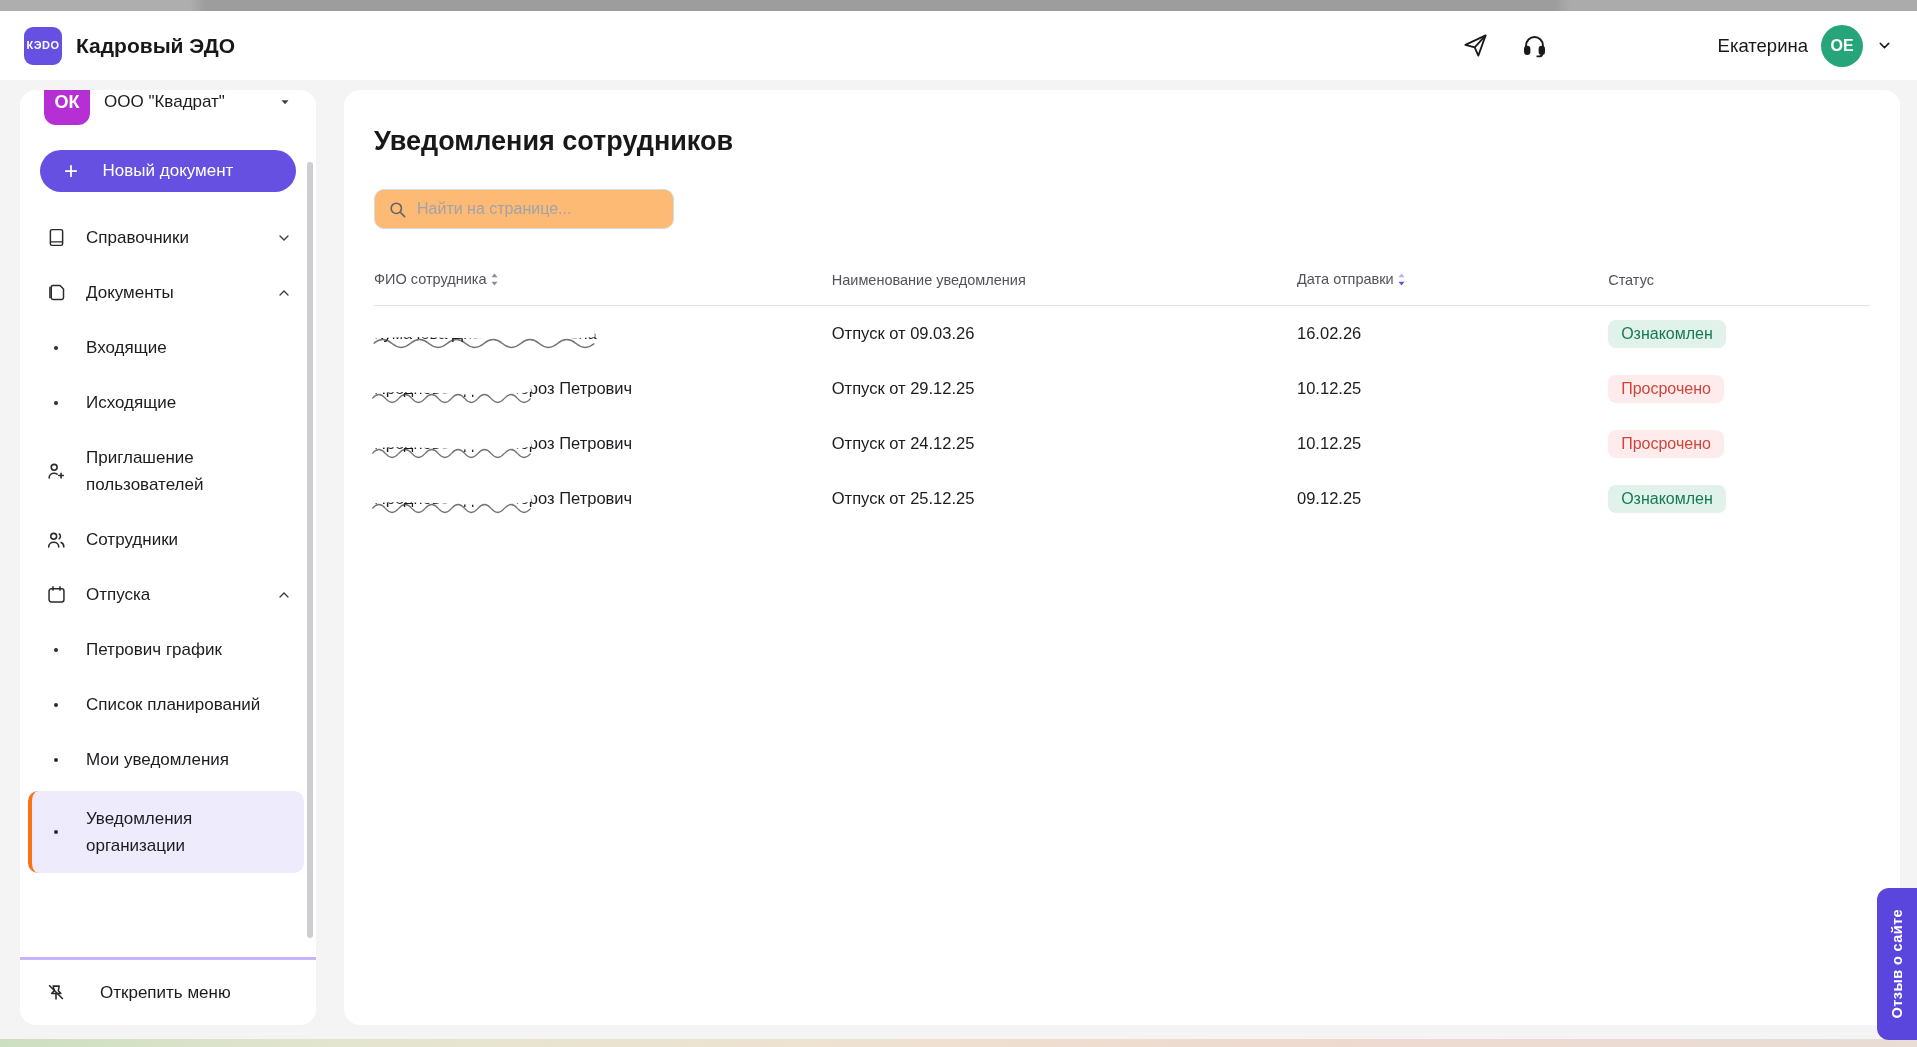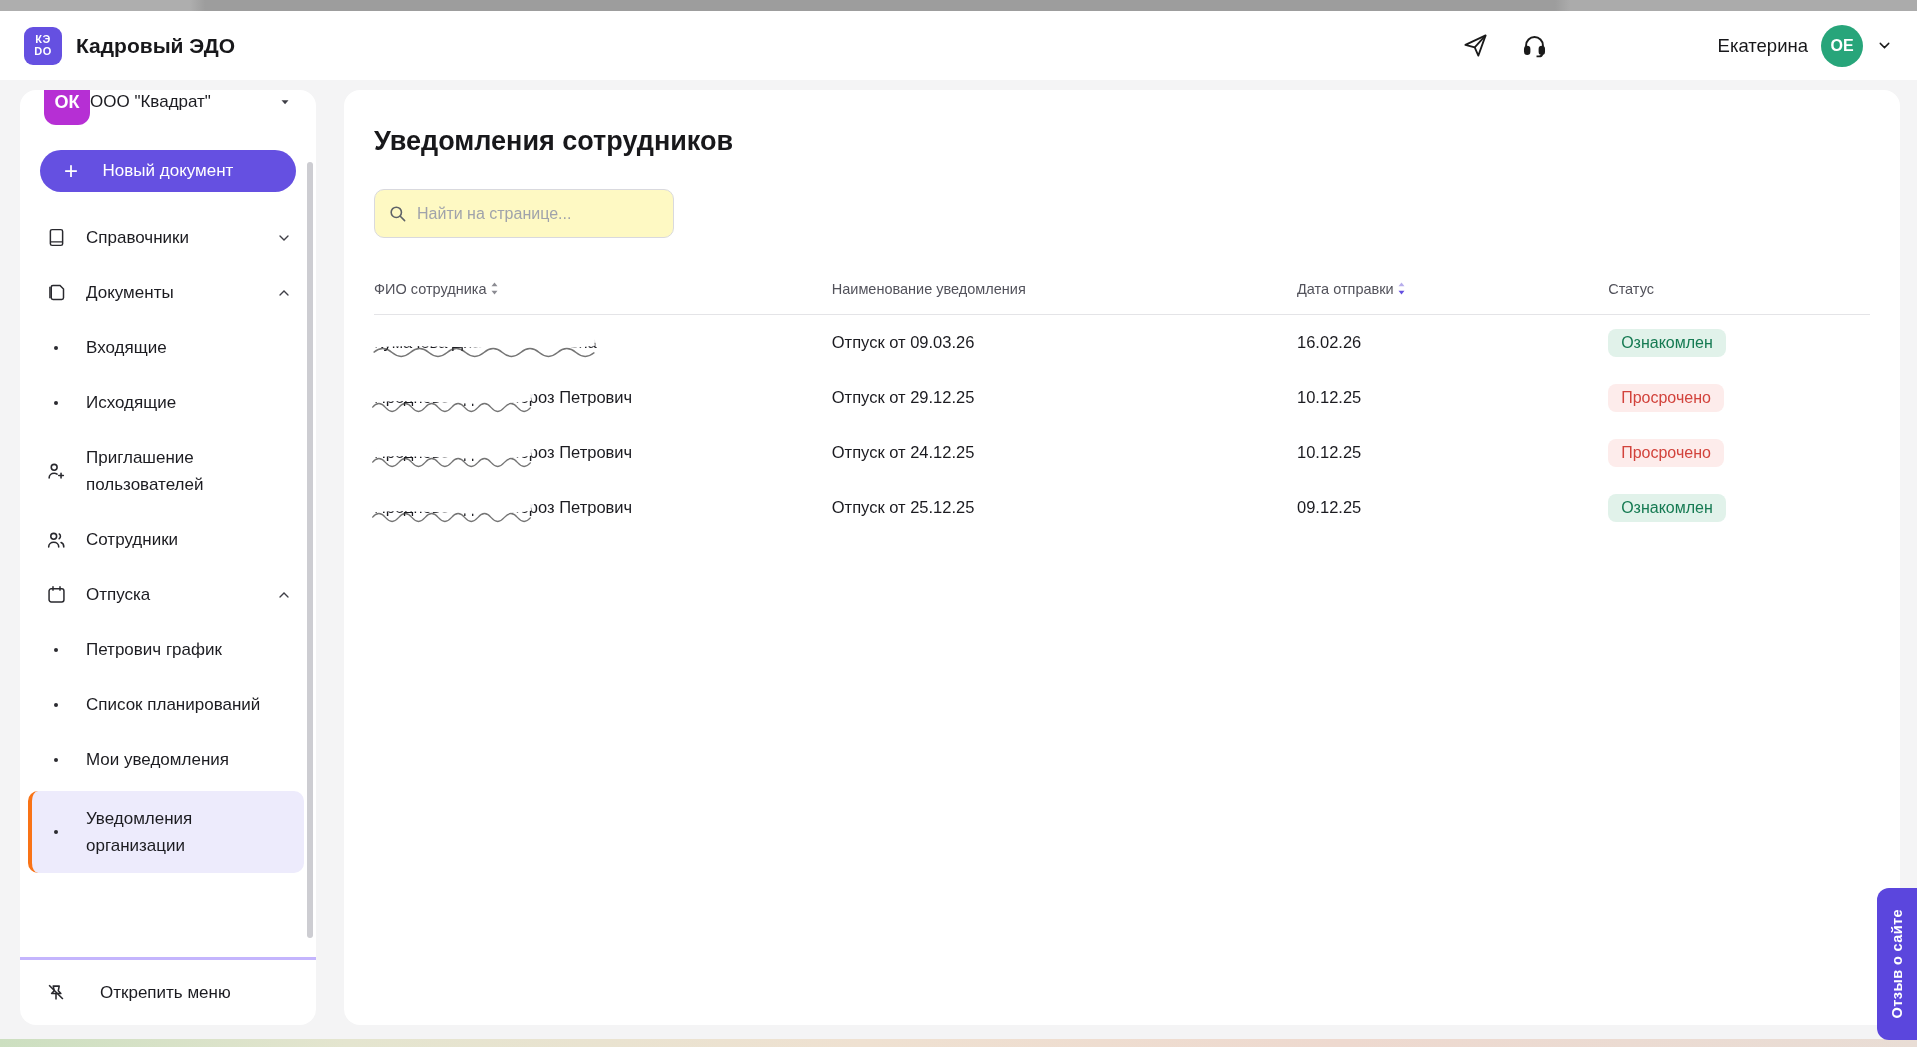--- a/index.html
+++ b/index.html
@@ -16,38 +16,38 @@
     position:absolute; top:0; left:0; width:100%; height:11px;
     background: linear-gradient(90deg,#aeaeae 0,#aeaeae 190px,#9d9d9d 205px,#9d9d9d 1555px,#ababab 1570px,#ababab 100%);
   }
   
   header {
     position:absolute; top:11px; left:0; width:100%; height:69px;
     background:#fff; display:flex; align-items:center; padding:0 24px;
   }
   .logo-box {
     width:38px; height:38px; border-radius:9px; background:#6550e1;
-    color:#fff; display:flex; flex-direction:column; align-items:center; justify-content:center;
+    color:#fff; display:flex; flex-direction:row; align-items:center; justify-content:center;
     font-size:11px; font-weight:700; line-height:11.5px; letter-spacing:.5px;
   }
   .app-title { margin-left:14px; font-size:21px; font-weight:700; color:#18181b; }
   .header-icons { position:absolute; left:1462px; display:flex; align-items:center; gap:32px; }
   .icon-btn { background:none; border:none; cursor:pointer; color:#1a1a1a; display:flex; align-items:center; }
   .user-group { margin-left:auto; display:flex; align-items:center; gap:13px; cursor:pointer; }
   .user-name { font-size:18.5px; color:#18181b; }
   .user-avatar {
     width:42px; height:42px; border-radius:50%; background:#27a57a; color:#fff;
     display:flex; align-items:center; justify-content:center; font-size:16px; font-weight:700;
   }
   
   .workspace { position:absolute; top:90px; left:20px; right:17px; bottom:22px; display:flex; gap:28px; }
   .card { background:#fff; border-radius:16px; }
   
   .sidebar { width:296px; flex-shrink:0; position:relative; overflow:hidden; display:flex; flex-direction:column; }
-  .company-row { display:flex; align-items:center; padding:0 24px; height:56px; margin-top:-16px; flex-shrink:0; cursor:pointer; }
+  .company-row { display:flex; align-items:center; gap:14px; padding:0 24px; height:56px; margin-top:-16px; flex-shrink:0; cursor:pointer; }
   .company-avatar {
     width:46px; height:46px; border-radius:12px; background:#b62fd4; color:#fff;
     display:flex; align-items:center; justify-content:center; font-size:18px; font-weight:700; flex-shrink:0;
   }
   .company-name { font-size:17px; color:#1c1c21; white-space:nowrap; }
   .company-row .chev { margin-left:auto; color:#3f3f46; }
   .new-doc-btn {
     position:relative; margin:20px 20px 8px; height:42px; border:none; border-radius:21px;
     background:#6550e1; color:#fff; font-size:17px; font-family:inherit; cursor:pointer;
     display:flex; align-items:center; justify-content:center; flex-shrink:0;
@@ -69,30 +69,30 @@
   .sidebar-scrollbar { position:absolute; right:3px; top:72px; width:6px; height:776px; border-radius:3px; background:#cdcdd2; cursor:pointer; }
   .unpin {
     border-top:3px solid #c4b5fd; min-height:68px; display:flex; align-items:center; gap:32px;
     padding:0 24px; font-size:17px; flex-shrink:0; cursor:pointer;
   }
   .unpin .icon { width:24px; display:flex; justify-content:center; color:#29292e; }
   
   .main { flex:1; position:relative; overflow:hidden; padding:36px 30px; }
   .page-title { font-size:27px; font-weight:700; color:#18181b; margin-bottom:32px; }
   .search-box {
-    width:300px; height:49px; border:1px solid #d9d9de; border-radius:10px;
-    display:flex; align-items:center; gap:10px; padding:0 13px; background:#fef9c3;
+    width:300px; height:40px; border:1px solid #d9d9de; border-radius:10px;
+    display:flex; align-items:center; gap:10px; padding:0 13px; background:#fdba74;
   }
   .search-box svg { flex-shrink:0; color:#5f6368; }
   .search-box input { border:none; outline:none; width:100%; font-size:16px; font-family:inherit; color:#333; background:transparent; }
   .search-box input::placeholder { color:#a0a3ab; }
   .table { margin-top:42px; }
   .thead, .trow { display:grid; grid-template-columns:30.6% 31.1% 20.8% 1fr; align-items:center; }
   .thead { font-size:14.5px; color:#52525b; padding-bottom:17px; border-bottom:1px solid #e4e4e7; }
-  .th { display:flex; align-items:center; gap:1px; }
+  .th { display:flex; gap:1px; }
   .sortable { cursor:pointer; }
   .trow { min-height:55px; font-size:16.5px; color:#1b1b20; cursor:pointer; }
   .trow:first-of-type { margin-top:7px; }
   .name-wrap { position:relative; display:inline-block; }
   .scribble { position:absolute; left:-5px; top:50%; transform:translateY(-54%); pointer-events:none; }
   .badge { display:inline-block; padding:5px 13px; border-radius:8px; font-size:16px; }
   .badge.success { background:#e1f2ea; color:#157a52; }
   .badge.danger  { background:#fdeceb; color:#d2433c; }
   
   .feedback {

